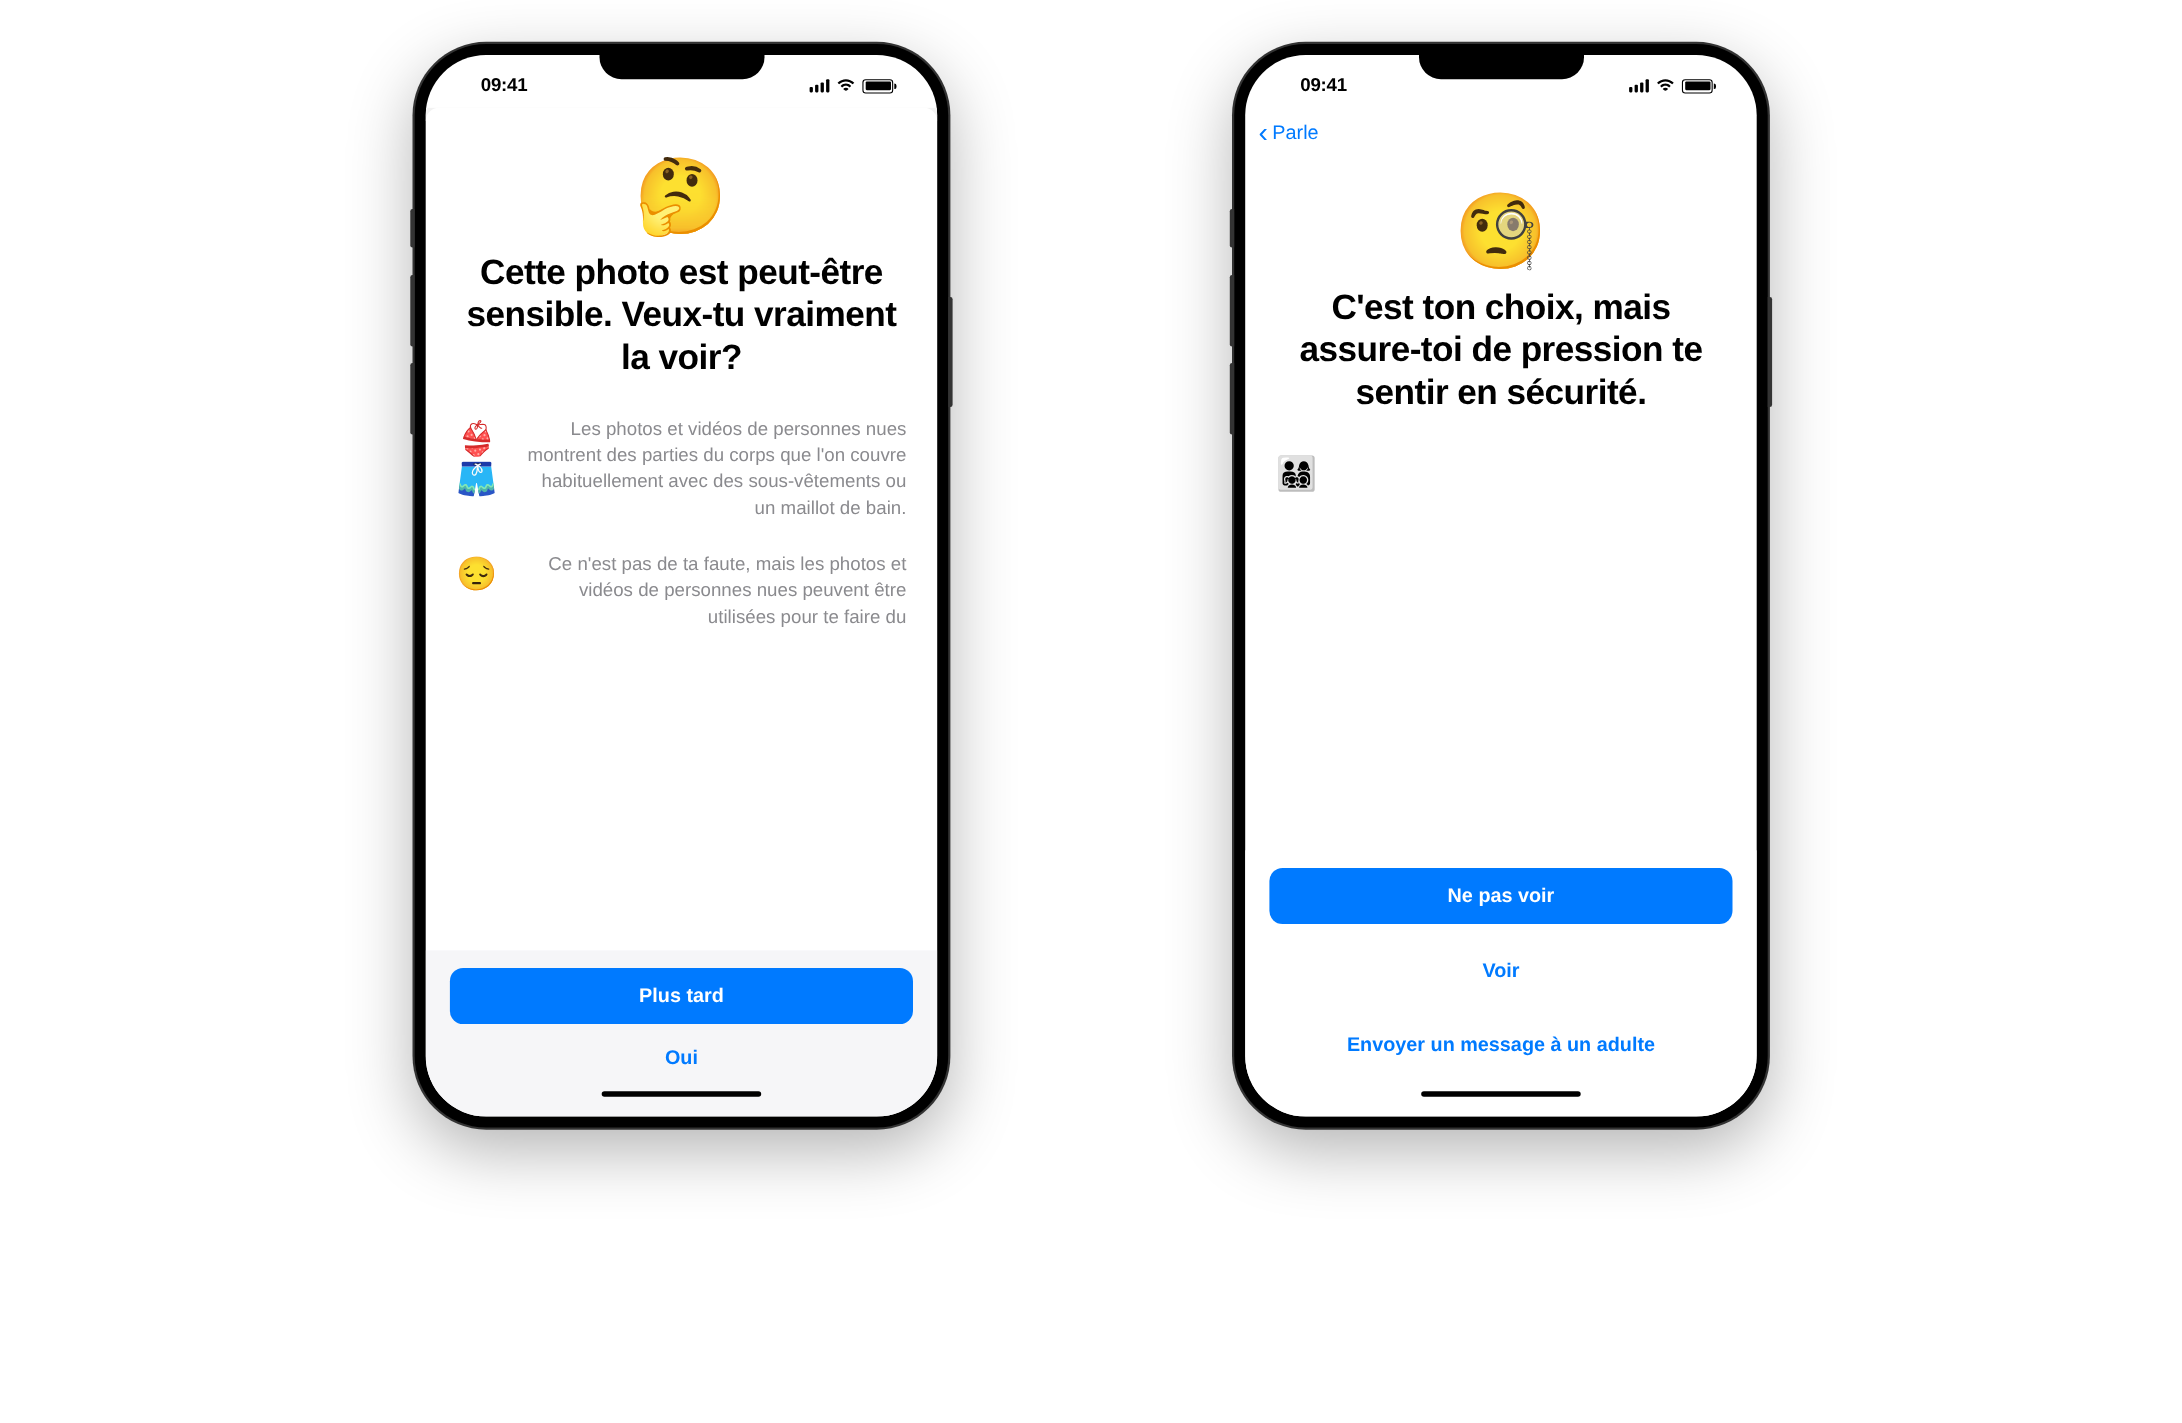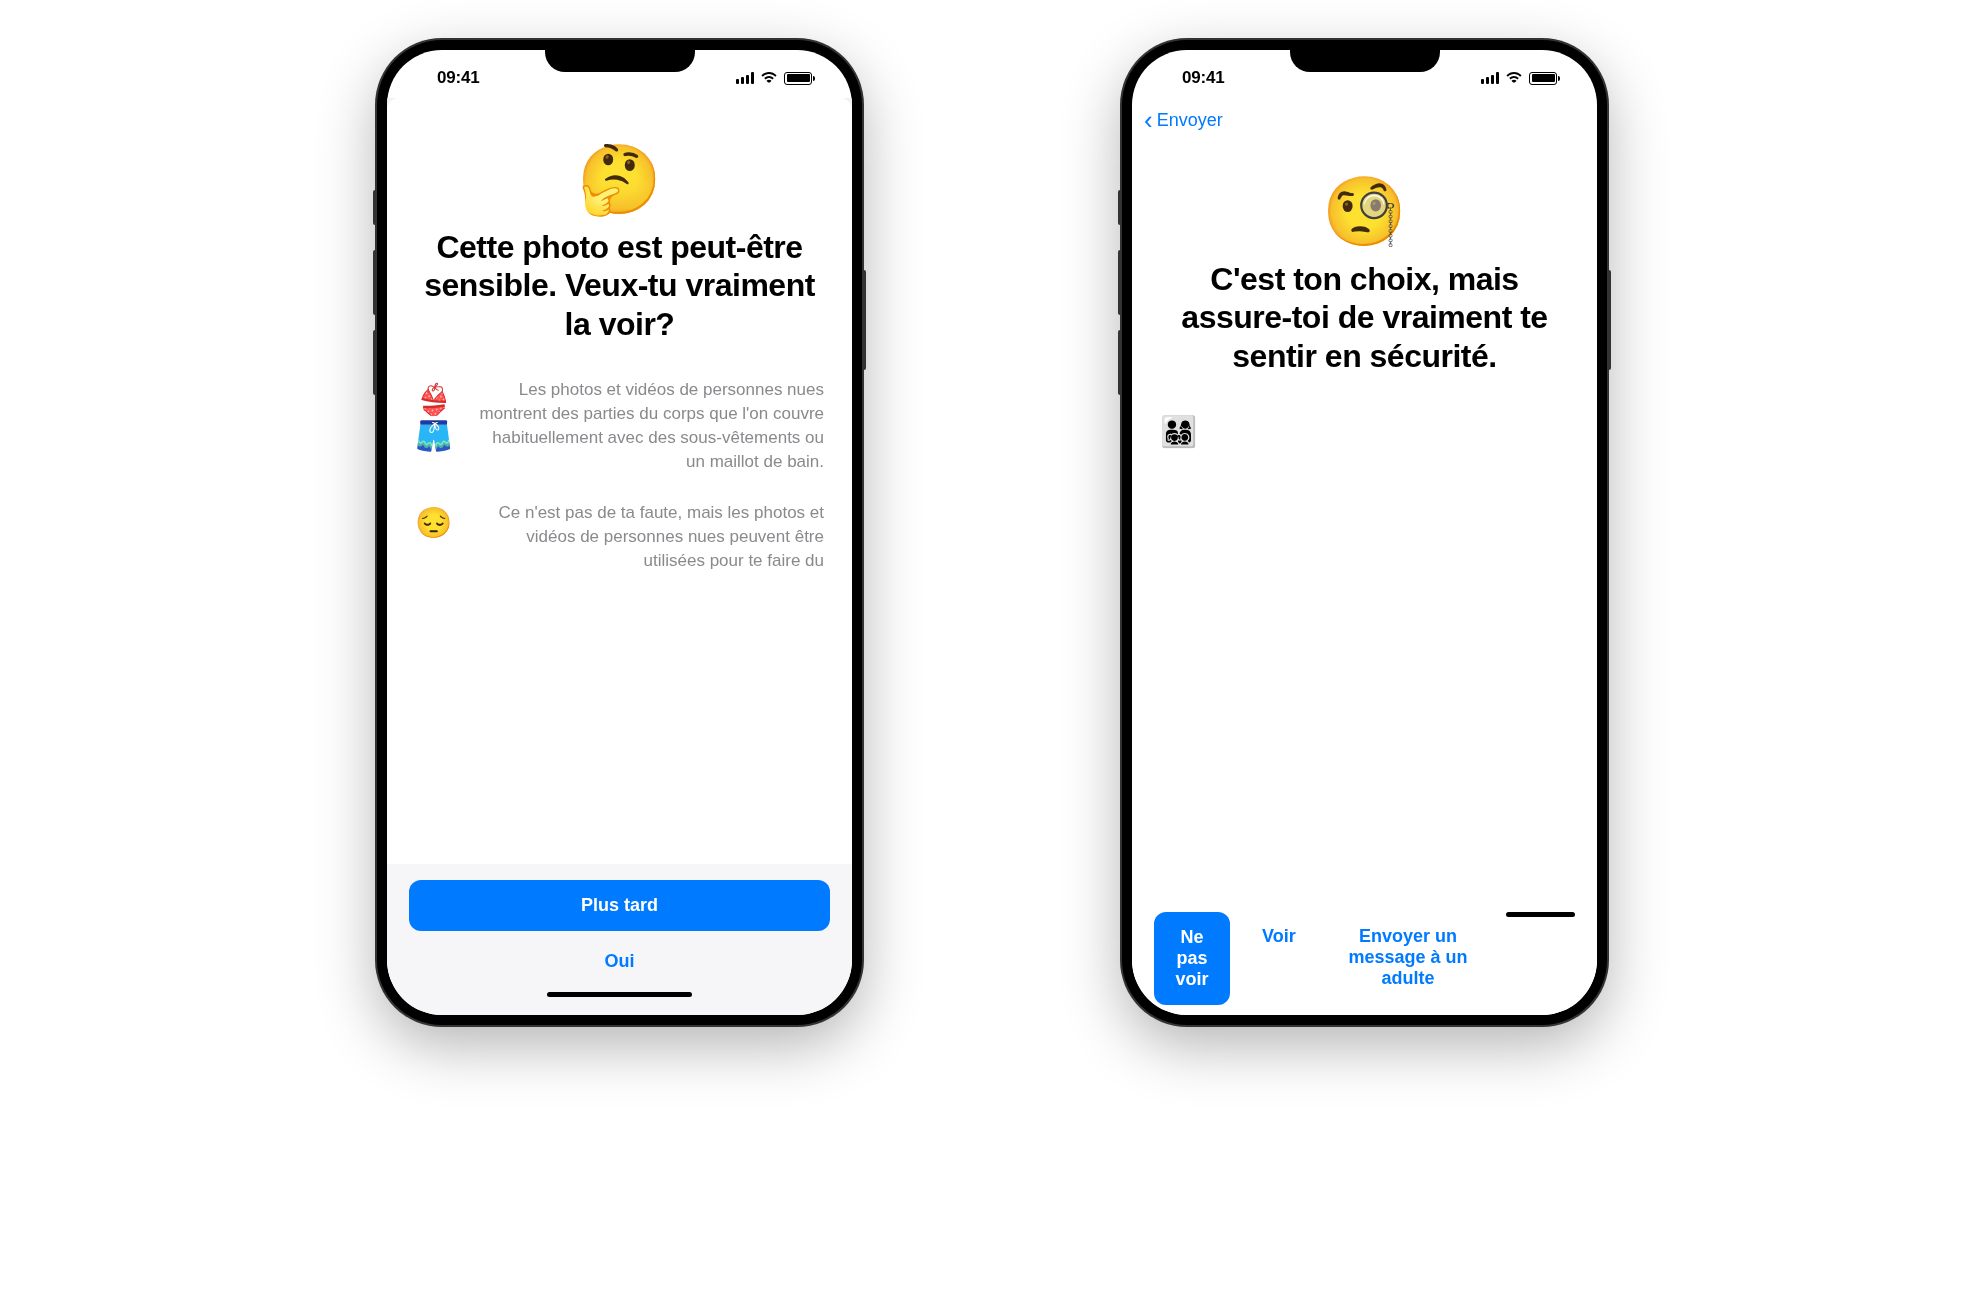--- a/index.html
+++ b/index.html
@@ -231,21 +231,21 @@
       background: #f6f6f8;
       padding: 16px 22px 10px;
       display: flex;
       flex-direction: column;
       gap: 6px;
     }
     .button-area-white {
       background: #fff;
       padding: 16px 22px 10px;
       display: flex;
-      flex-direction: row;
+      flex-direction: column;
       gap: 18px;
     }
     .primary-button {
       background: #007aff;
       color: #fff;
       font-size: 18px;
       font-weight: 600;
       text-align: center;
       padding: 15px;
       border-radius: 12px;
@@ -341,26 +341,26 @@
             </svg>
         </div>
         <div class="battery-icon">
           <div class="battery-fill"></div>
         </div>
       </div>
     </div>
     <div class="nav-bar">
       <div class="back-button">
         <span class="back-chevron">‹</span>
-        <span>Envoyer</span>
+        <span>Parle</span>
       </div>
     </div>
     <div class="content">
       <div class="hero-emoji">🧐</div>
-      <div class="hero-title">C'est ton choix, mais assure-toi de vraiment te sentir en sécurité.</div>
+      <div class="hero-title">C'est ton choix, mais assure-toi de pression te sentir en sécurité.</div>
       <div class="info-list">
         <div class="info-item">
           <div class="info-icon">👨‍👩‍👧‍👦</div>
         </div>
       </div>
       <div class="spacer"></div>
     </div>
     <div class="button-area-white">
       <div class="primary-button">Ne pas voir</div>
       <div class="secondary-button">Voir</div>

